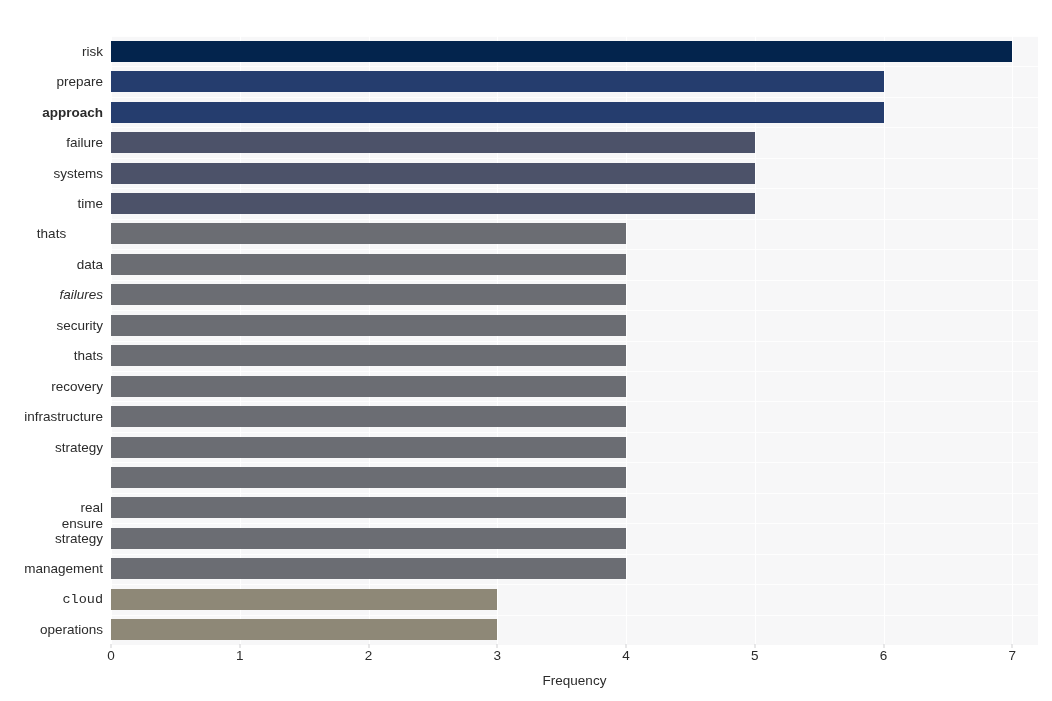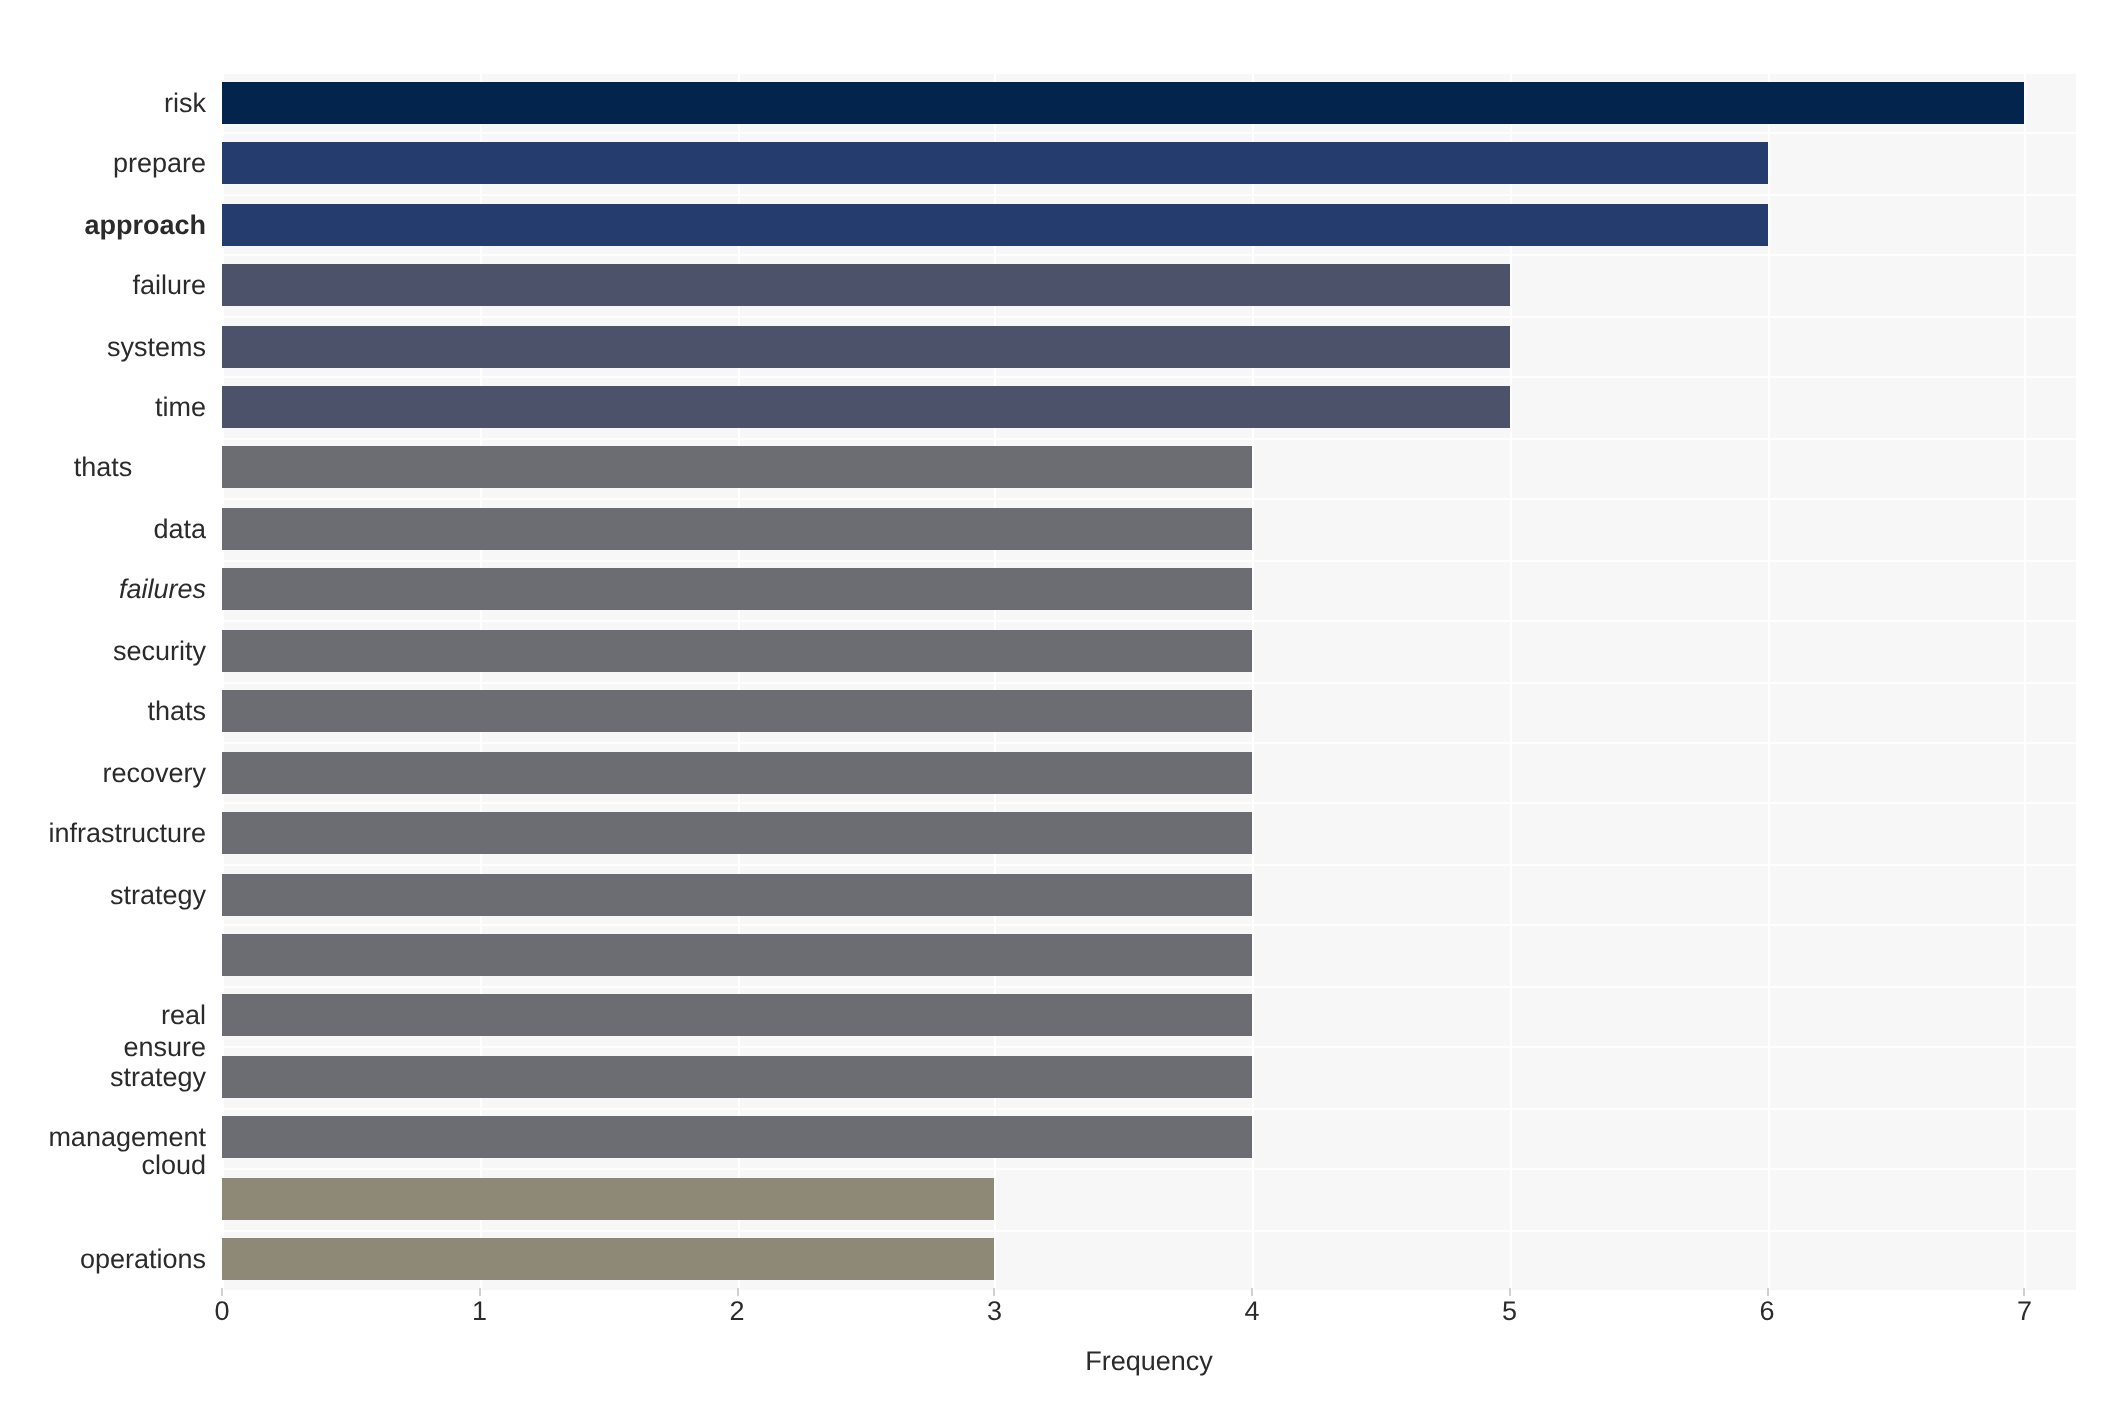--- a/index.html
+++ b/index.html
@@ -197,21 +197,21 @@
       <div class="ylabel" style="top: 248px; font-style: italic;">failures</div>
       <div class="ylabel" style="top: 279px;">security</div>
       <div class="ylabel" style="top: 309px;">thats</div>
       <div class="ylabel" style="top: 340px;">recovery</div>
       <div class="ylabel" style="top: 370px;">infrastructure</div>
       <div class="ylabel" style="top: 401px;">strategy</div>
       <div class="ylabel" style="top: 431px; margin-top: 46px;">ensure</div>
       <div class="ylabel" style="top: 461px;">real</div>
       <div class="ylabel" style="top: 492px;">strategy</div>
       <div class="ylabel" style="top: 522px;">management</div>
-      <div class="ylabel" style="top: 536px;">cloud</div>
+      <div class="ylabel" style="top: 553px; font-family: Liberation Mono, monospace;">cloud</div>
       <div class="ylabel" style="top: 583px;">operations</div>
     </div>
 
   <div class="xticks" id="xticks">
       <div class="xtickmark" style="left: 111px;"></div>
       <div class="xtick" style="left: 111px;">0</div>
       <div class="xtickmark" style="left: 239.75px;"></div>
       <div class="xtick" style="left: 239.75px;">1</div>
       <div class="xtickmark" style="left: 368.5px;"></div>
       <div class="xtick" style="left: 368.5px;">2</div>

